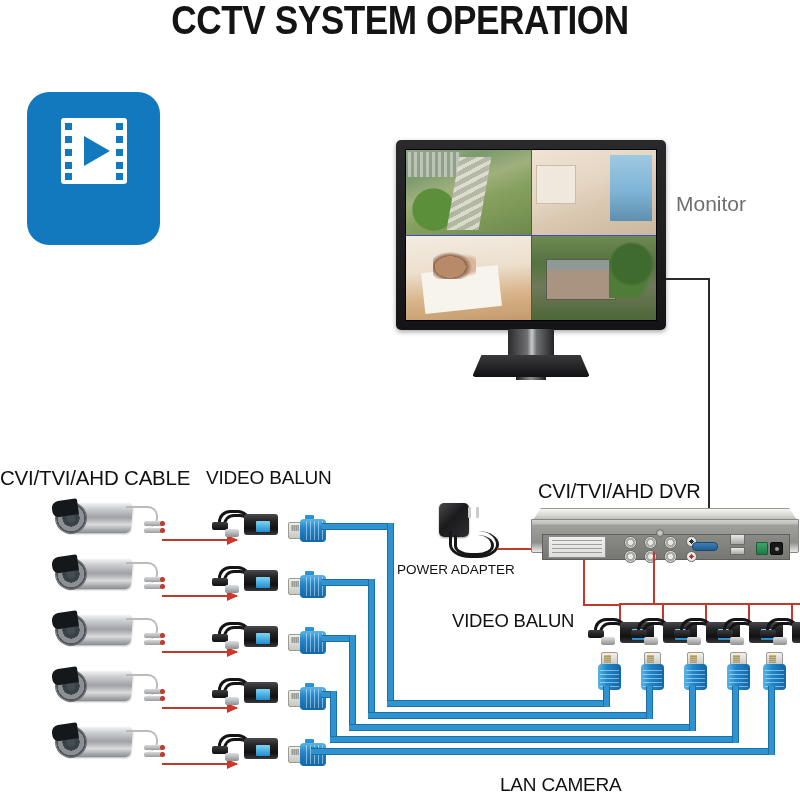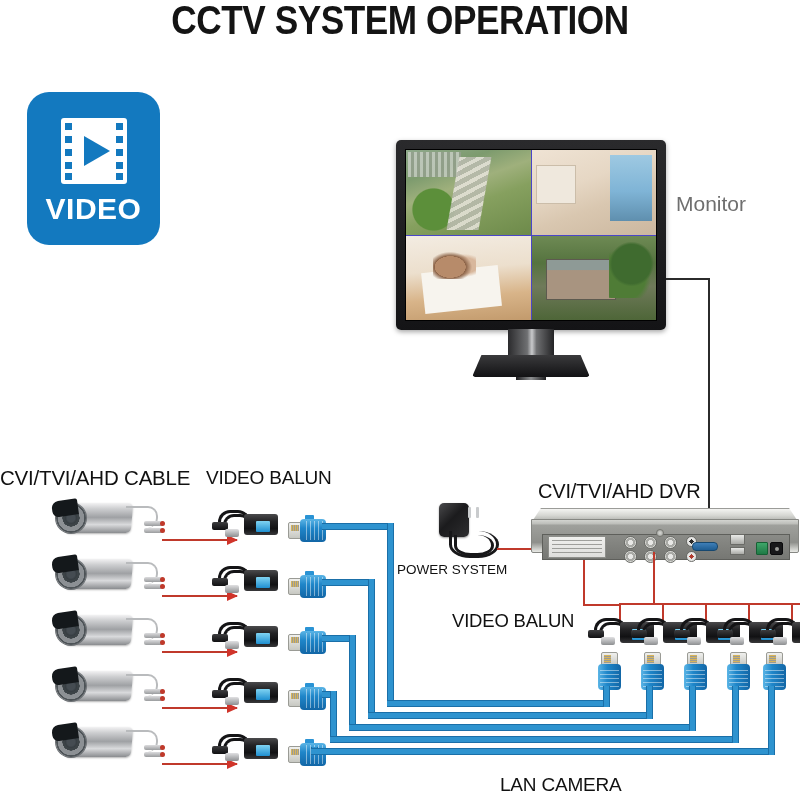--- a/index.html
+++ b/index.html
@@ -219,21 +219,20 @@
         <rect x="8" y="48" width="7" height="7"></rect>
       <rect x="8" y="59" width="7" height="7"></rect>
       <rect x="59" y="9" width="7" height="7"></rect>
         <rect x="59" y="22" width="7" height="7"></rect>
       <rect x="59" y="35" width="7" height="7"></rect>
         <rect x="59" y="48" width="7" height="7"></rect>
       <rect x="59" y="59" width="7" height="7"></rect>
       <polygon points="27,22 53,37 27,52"></polygon>
     </g>
   </svg>
-  <div id="badge-label">VIDEO</div>
 </div>
 
 <div class="abs" id="monitor">
   <div id="screen">
     <div class="quad q1"></div>
     <div class="quad q2"></div>
     <div class="quad q3"></div>
     <div class="quad q4"></div>
   </div>
 </div>
@@ -241,21 +240,21 @@
 <div class="abs" id="mon-stem"></div>
 <div class="abs" id="mon-base"></div>
 <div class="abs" id="monitor-label">Monitor</div>
 
 <div class="abs blk-h" style="left:666px;top:278px;width:44px;"></div>
 <div class="abs blk-v" style="left:708px;top:278px;height:232px;"></div>
 
 <div class="abs" id="lbl-camera">CVI/TVI/AHD CABLE</div>
 <div class="abs" id="lbl-balun-top">VIDEO BALUN</div>
 <div class="abs" id="lbl-dvr">CVI/TVI/AHD DVR</div>
-<div class="abs" id="lbl-power">POWER SYSTEM</div>
+<div class="abs" id="lbl-power">POWER ADAPTER</div>
 <div class="abs" id="lbl-balun-bottom">VIDEO BALUN</div>
 <div class="abs" id="lbl-lan">LAN CAMERA</div>
 
 <div id="rows">
     <div class="abs cam" style="left: 48px; top: 497px;">
       <div class="cam-body"></div>
       <div class="cam-lens"></div>
       <div class="cam-hood"></div>
       <div class="cam-tail"></div>
       <div class="cam-plug"></div>

